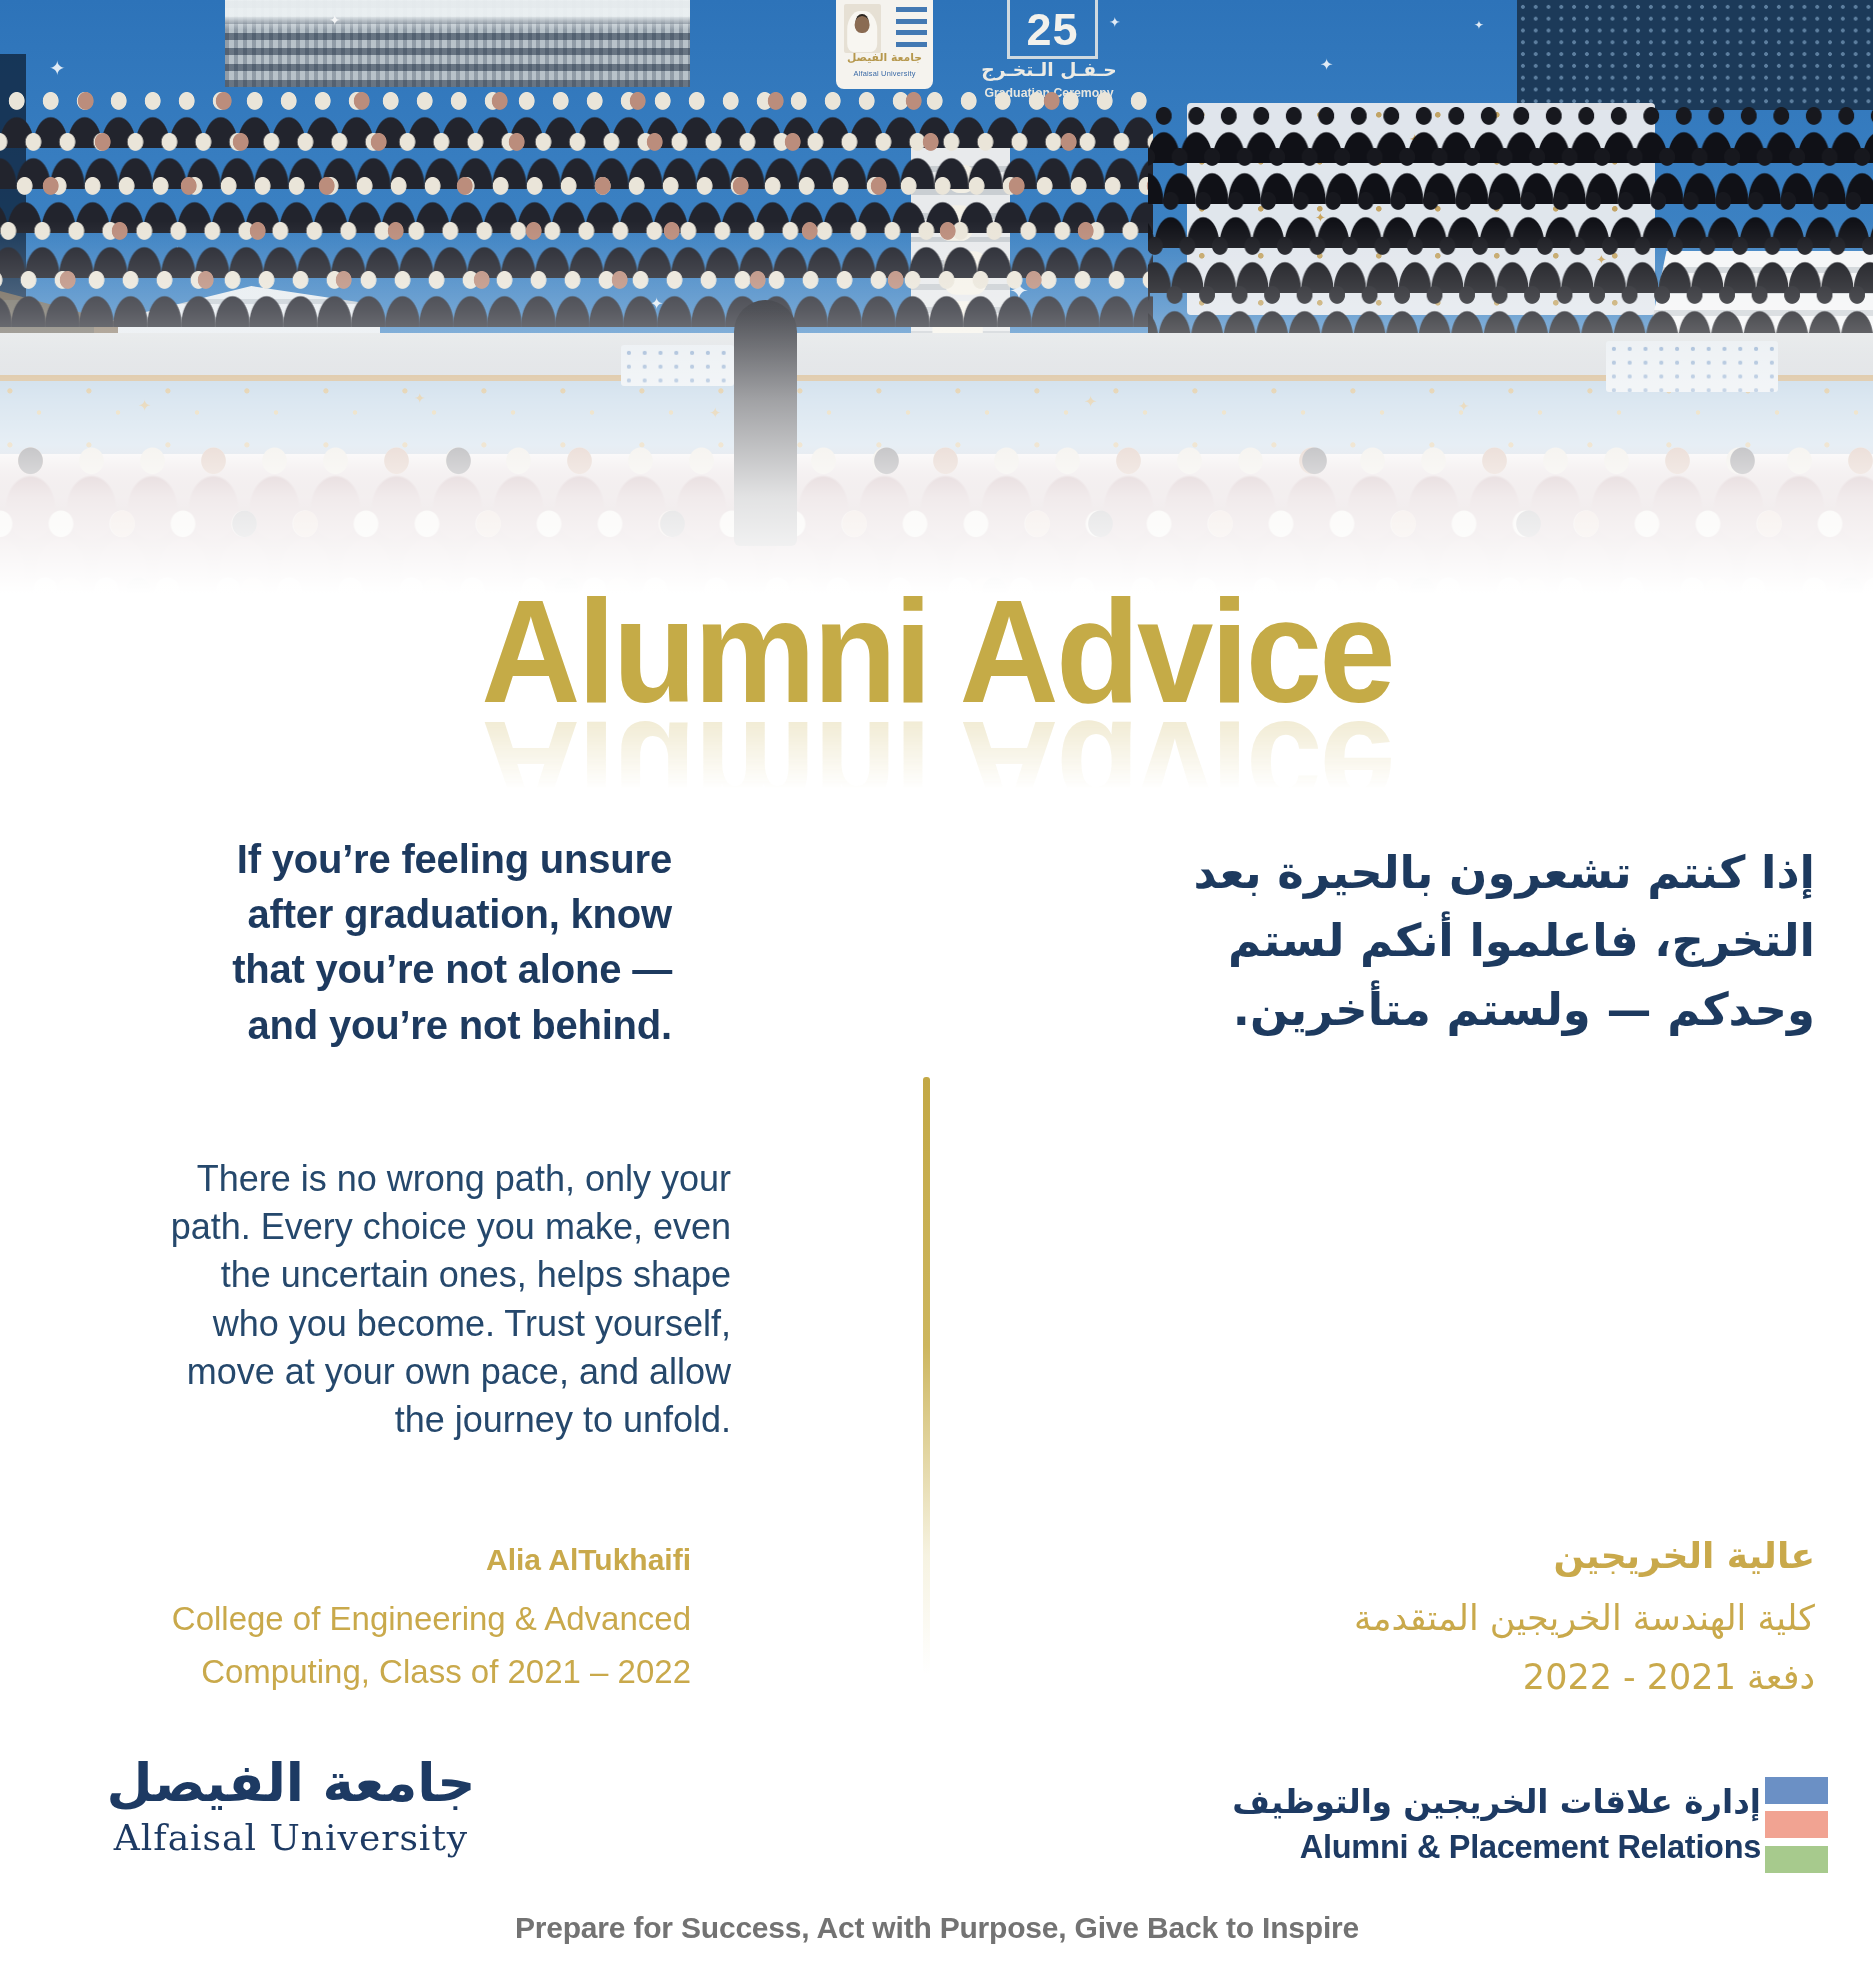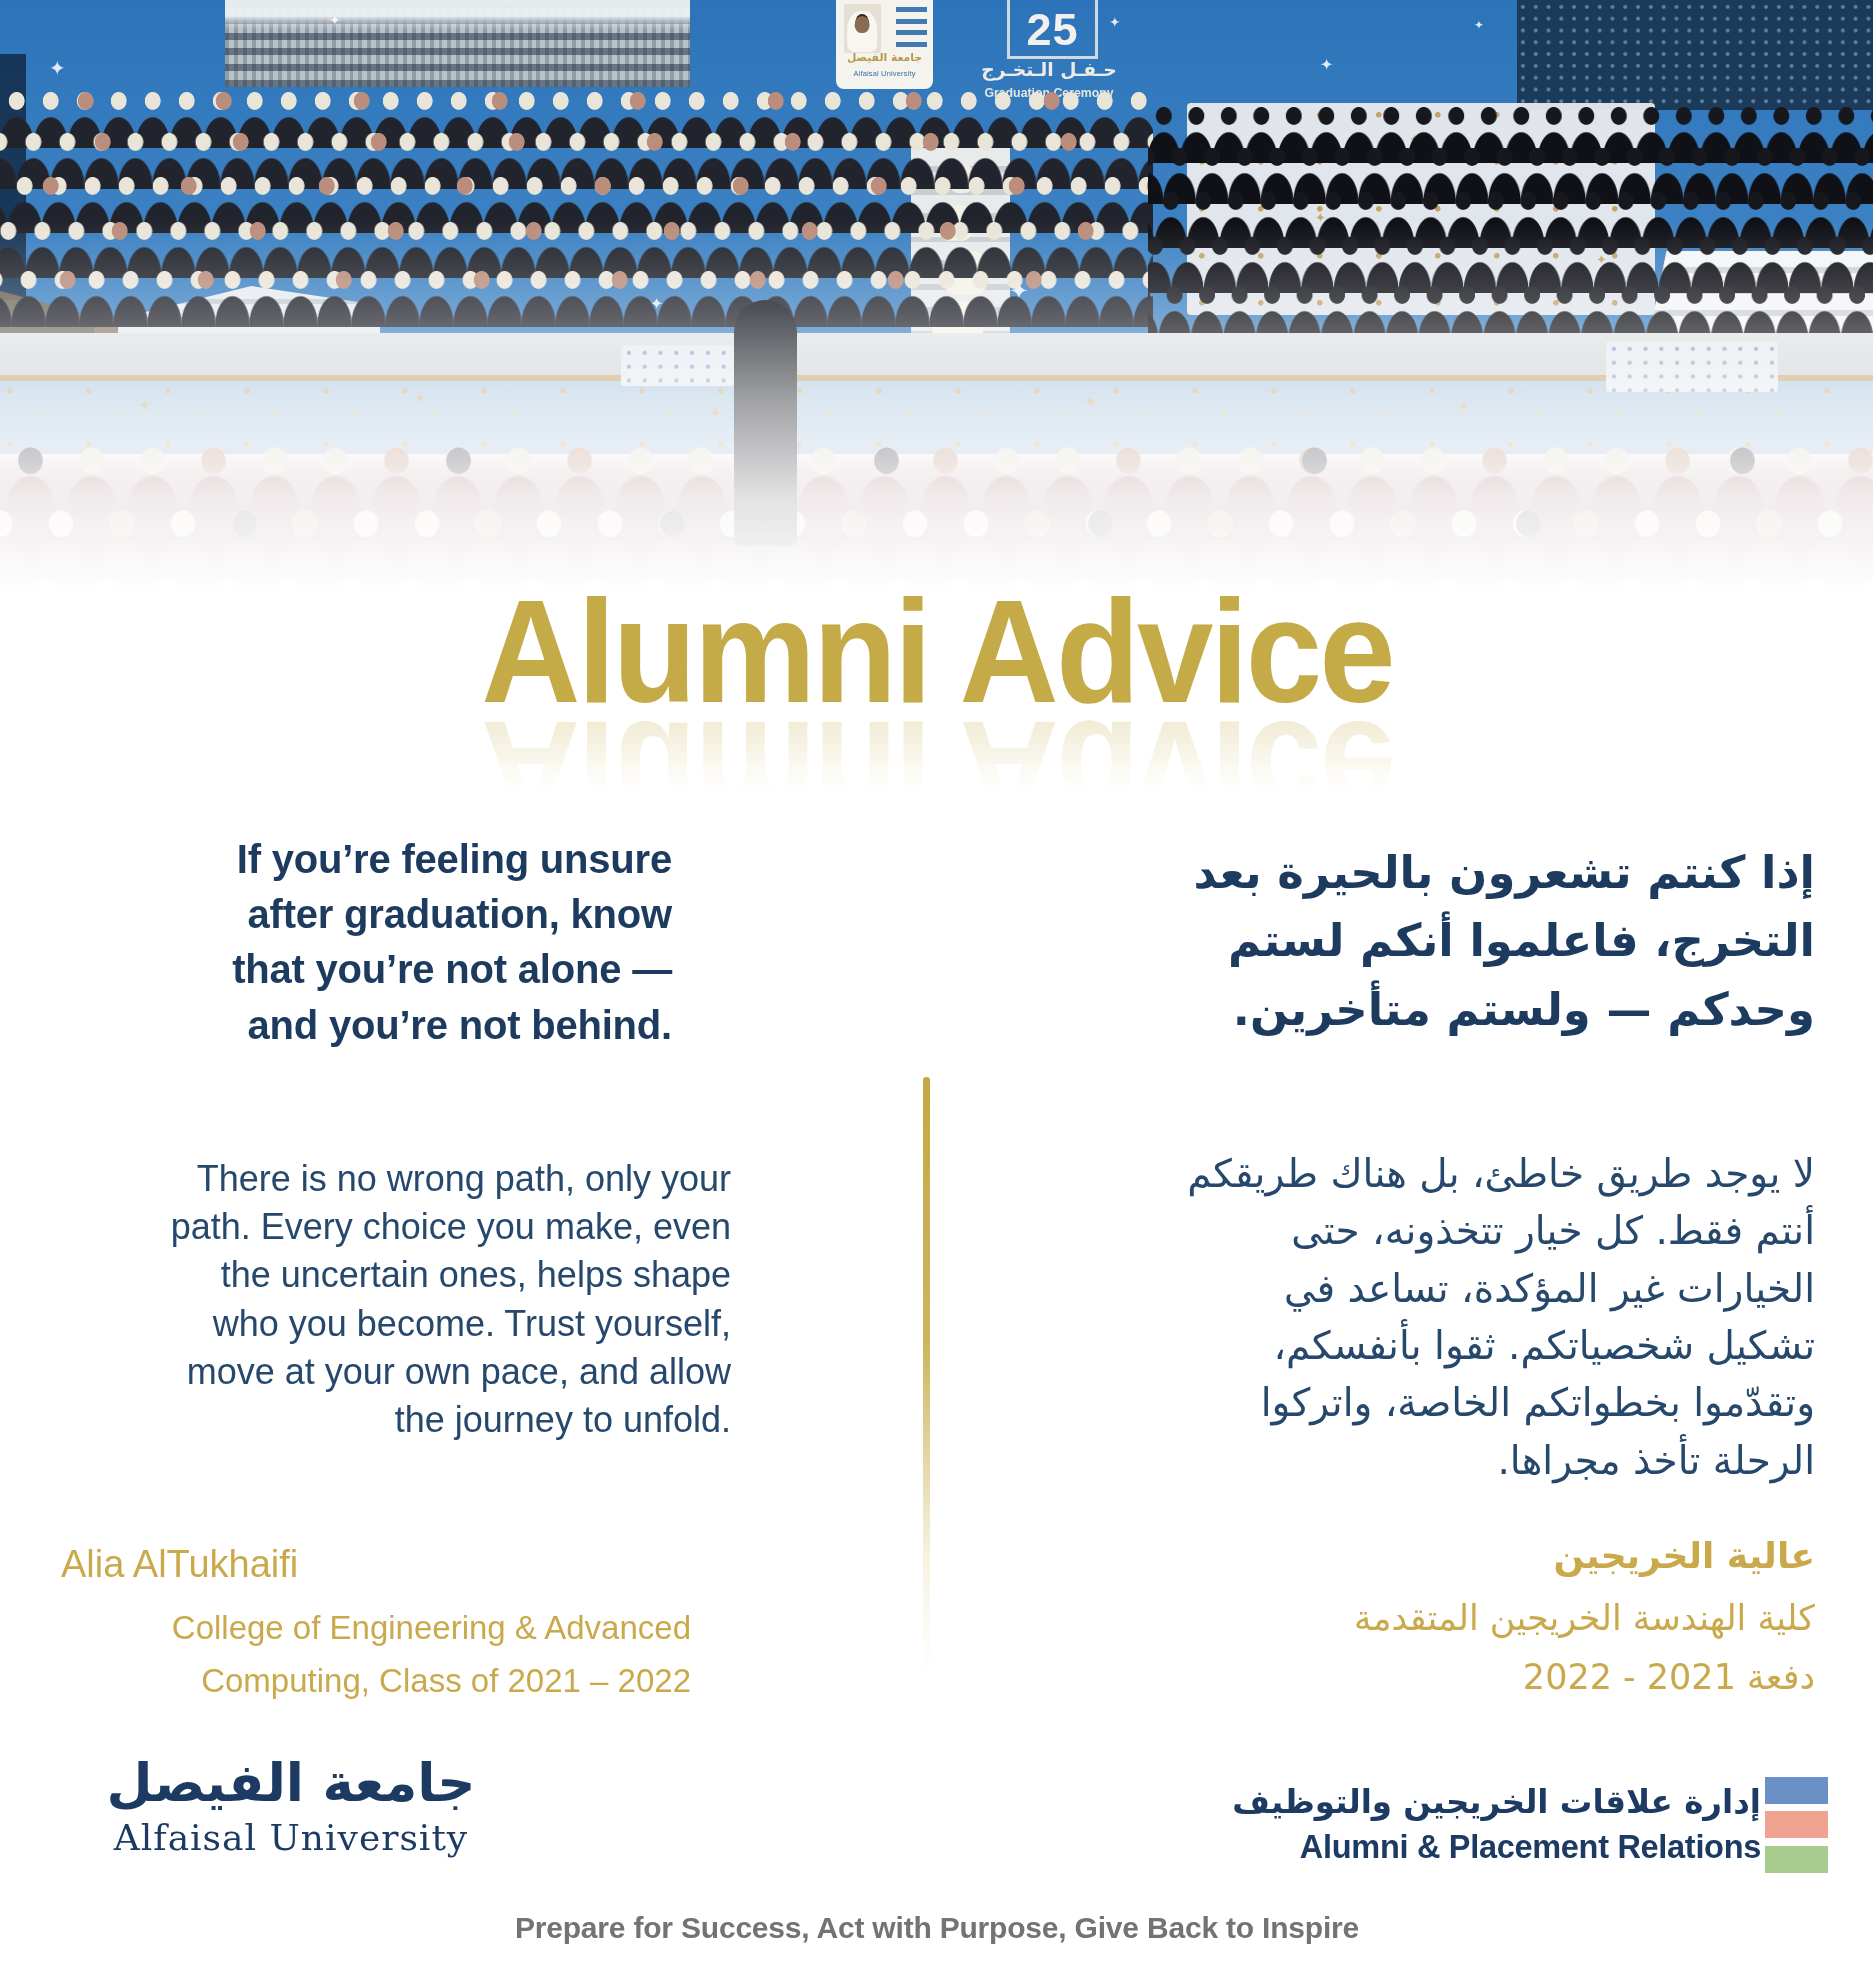--- a/index.html
+++ b/index.html
@@ -121,21 +121,21 @@
   .title--reflection{transform:scaleY(-1);margin-top:-25.6px;opacity:.30;
     -webkit-mask-image:linear-gradient(to top,rgba(0,0,0,.9) 6%,rgba(0,0,0,0) 62%);
     mask-image:linear-gradient(to top,rgba(0,0,0,.9) 6%,rgba(0,0,0,0) 62%);}
 
   
   .pre{white-space:pre-line;text-align:right;}
   .heading-en{position:absolute;left:61px;top:832px;width:611px;font-size:40px;font-weight:bold;
     line-height:1.38;color:#1d3a5f;letter-spacing:-0.2px;}
   .body-en{position:absolute;left:61px;top:1155px;width:670px;font-size:36px;line-height:1.34;color:#25486c;}
   .attr-en{position:absolute;left:61px;top:1543px;width:630px;color:#c9a94b;}
-  .attr-en .nm{font-size:38px;font-weight:normal;}
+  .attr-en .nm{font-size:30px;font-weight:bold;text-align:right;}
   .attr-en .af{margin-top:15.8px;font-size:33px;line-height:1.6;}
 
   .rtl{direction:rtl;text-align:right;font-family:"DejaVu Sans",sans-serif;}
   .heading-ar{position:absolute;right:59px;top:839px;width:808px;font-size:45px;font-weight:bold;
     line-height:1.52;color:#1d3a5f;}
   .body-ar{position:absolute;right:59px;top:1145px;width:808px;font-size:39px;line-height:1.47;color:#25486c;}
   .attr-ar{position:absolute;right:59px;top:1535px;width:690px;color:#c9a94b;}
   .attr-ar .nm{font-size:36px;font-weight:bold;}
   .attr-ar .af{margin-top:21.7px;font-size:35px;}
   .attr-ar .cl{margin-top:19.7px;font-size:35px;}
@@ -263,26 +263,20 @@
 وحدكم — ولستم متأخرين.</div>
 
   <div class="divider"></div>
 
   <div class="body-en pre">There is no wrong path, only your
 path. Every choice you make, even
 the uncertain ones, helps shape
 who you become. Trust yourself,
 move at your own pace, and allow
 the journey to unfold.</div>
-  <div class="body-ar pre rtl" dir="rtl" lang="ar">لا يوجد طريق خاطئ، بل هناك طريقكم
-أنتم فقط. كل خيار تتخذونه، حتى
-الخيارات غير المؤكدة، تساعد في
-تشكيل شخصياتكم. ثقوا بأنفسكم،
-وتقدّموا بخطواتكم الخاصة، واتركوا
-الرحلة تأخذ مجراها.</div>
 
   <div class="attr-en">
     <div class="nm">Alia AlTukhaifi</div>
     <div class="af pre">College of Engineering &amp; Advanced
 Computing, Class of 2021 – 2022</div>
   </div>
   <div class="attr-ar rtl" dir="rtl" lang="ar">
     <div class="nm">عالية الخريجين</div>
     <div class="af">كلية الهندسة الخريجين المتقدمة</div>
     <div class="cl">دفعة 2021 - 2022</div>

